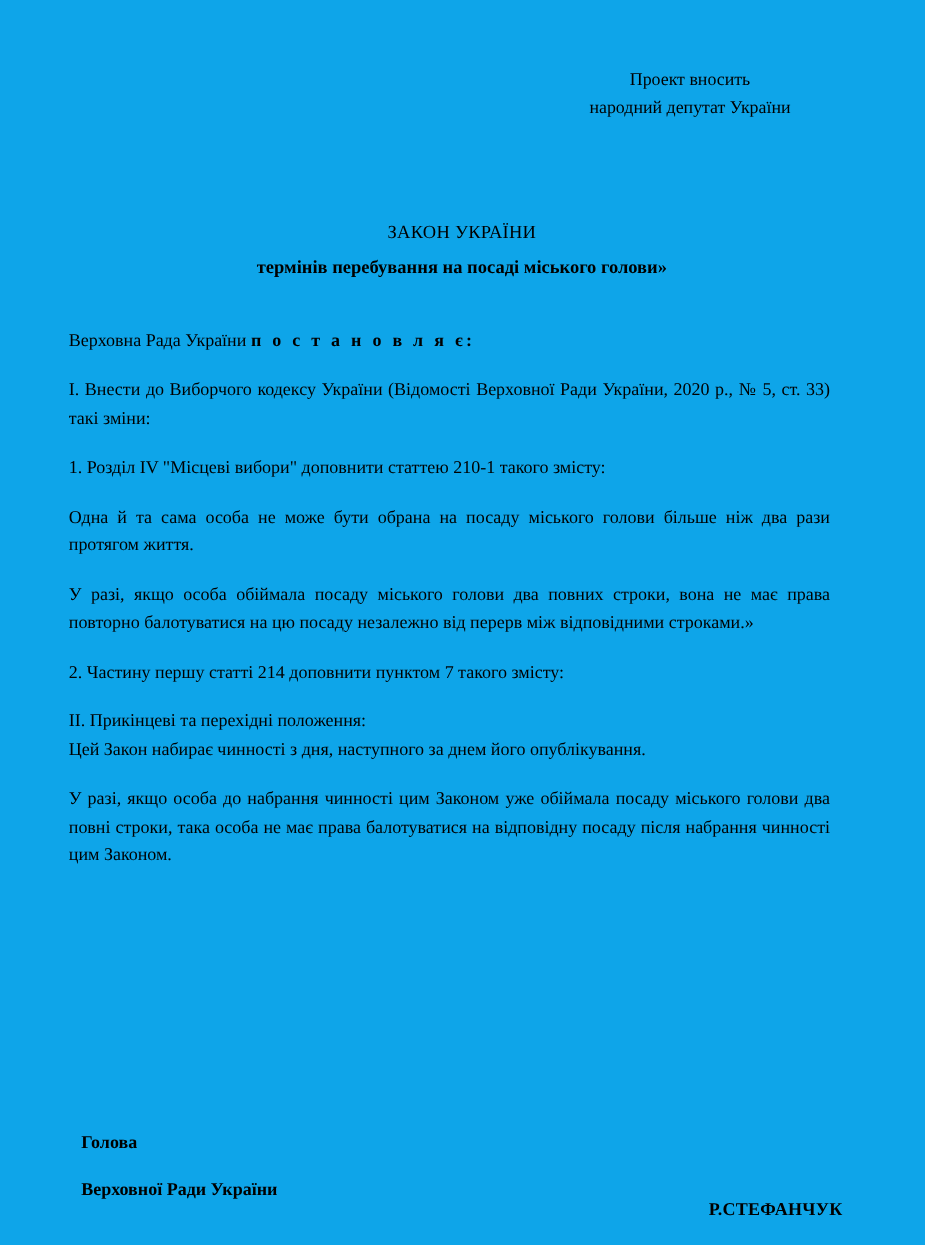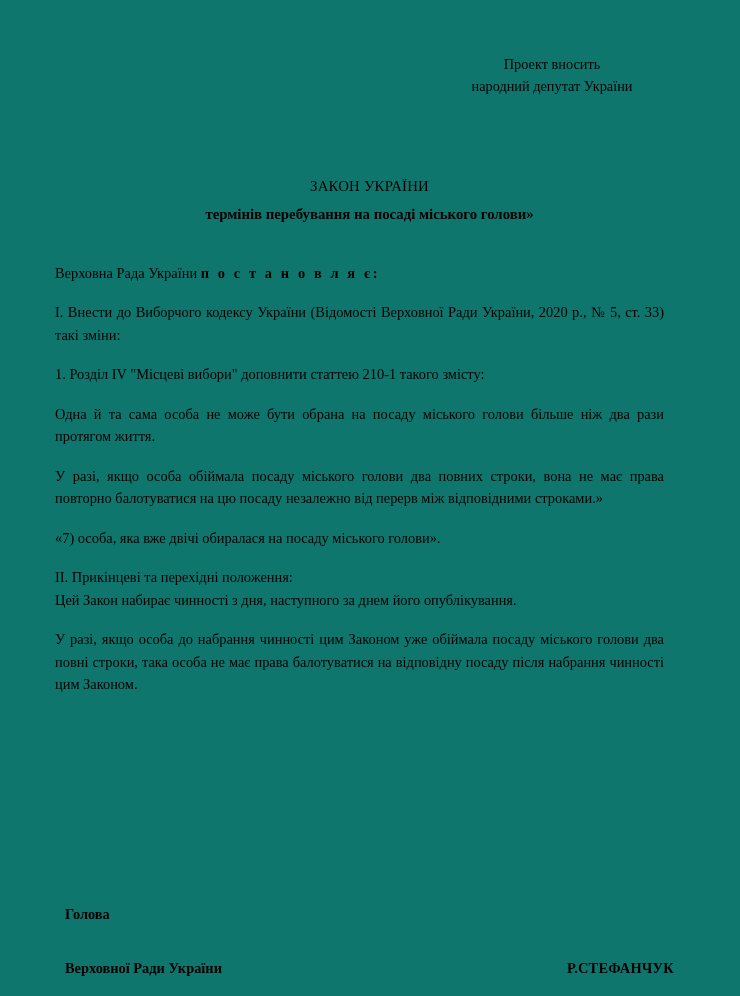--- a/index.html
+++ b/index.html
@@ -13,21 +13,21 @@
     height: 996px;
     font-family: "Liberation Serif", "DejaVu Serif", serif;
     color: #000000;
     -webkit-font-smoothing: antialiased;
   }
   .page {
     position: relative;
     width: 740px;
     height: 996px;
     box-sizing: border-box;
-    background: #0f766e;
+    background: #0ea5e9;
     overflow: hidden;
   }
 
   
   .header-block {
     position: absolute;
     left: 430px;
     top: 54px;
     width: 244px;
     text-align: center;
@@ -84,21 +84,21 @@
     left: 65px;
     top: 903px;
     width: 609px;
     font-size: 14.4px;
     font-weight: bold;
     line-height: 1.55;
   }
   .sig-row {
     display: flex;
     justify-content: space-between;
-    align-items: flex-end;
+    align-items: center;
   }
   .sig-left { white-space: nowrap; }
   .sig-right { white-space: nowrap; letter-spacing: .2px; margin-top: 32px; }
 </style>
 </head>
 <body>
 
 <div class="page">
 
   <div class="header-block">
@@ -119,22 +119,22 @@
 
     <p class="para">I. Внести до Виборчого кодексу України (Відомості Верховної Ради України, 2020 р., № 5, ст. 33) такі зміни:</p>
 
     <p class="para nojust">1. Розділ IV "Місцеві вибори" доповнити статтею 210-1 такого змісту:</p>
 
 
     <p class="para">Одна й та сама особа не може бути обрана на посаду міського голови більше ніж два рази протягом життя.</p>
 
     <p class="para">У разі, якщо особа обіймала посаду міського голови два повних строки, вона не має права повторно балотуватися на цю посаду незалежно від перерв між відповідними строками.»</p>
 
+    <p class="para nojust">2. Частину першу статті 214 доповнити пунктом 7 такого змісту:</p>
 
-    <p class="para nojust">«7) особа, яка вже двічі обиралася на посаду міського голови».</p>
 
     <p class="para tight nojust">II. Прикінцеві та перехідні положення:</p>
 
     <p class="para nojust">Цей Закон набирає чинності з дня, наступного за днем його опублікування.</p>
 
     <p class="para">У разі, якщо особа до набрання чинності цим Законом уже обіймала посаду міського голови два повні строки, така особа не має права балотуватися на відповідну посаду після набрання чинності цим Законом.</p>
 
   </div>
 
   <div class="signature">

